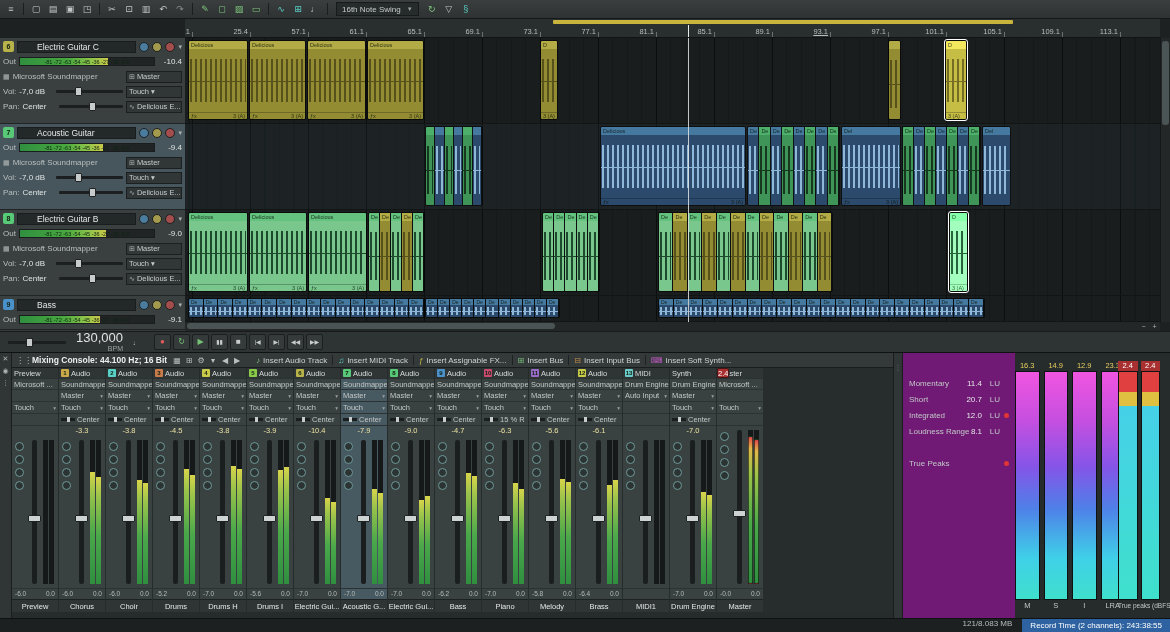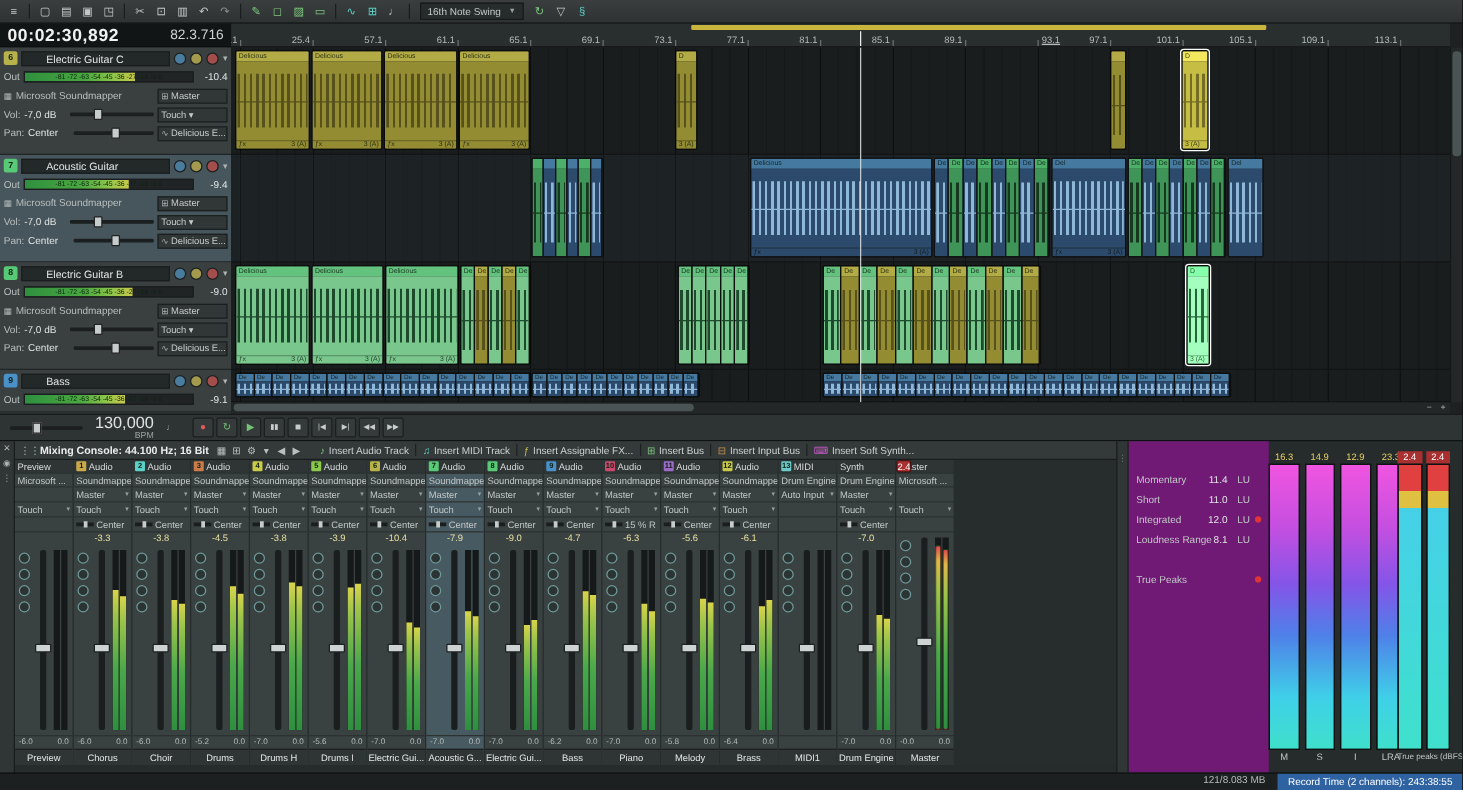--- a/index.html
+++ b/index.html
@@ -214,24 +214,20 @@
       <span>16th Note Swing</span>
       <span class="car">▼</span>
     </div>
     <div class="tb-icons">
         <div class="tb-icon" style="color: rgb(126, 199, 126);">↻</div>
         <div class="tb-icon" style="color: rgb(194, 199, 199);">▽</div>
         <div class="tb-icon" style="color: rgb(90, 209, 200);">§</div>
       </div>
   </div>
 
-  <div id="timecode">
-    <span class="tc-time">00:02:30,892</span>
-    <span class="tc-pos">82.3.716</span>
-  </div>
 
   <div id="ruler">
     <div class="loop-bar"></div>
     <div class="ruler-playhead"></div>
   <div class="tick-label" style="left: -25px;">49.1</div>
       <div class="tick-mark" style="left: 7px;"></div>
       <div class="tick-label" style="left: 33px;">25.4</div>
       <div class="tick-mark" style="left: 65px;"></div>
       <div class="tick-label" style="left: 91px;">57.1</div>
       <div class="tick-mark" style="left: 123px;"></div>
@@ -244,21 +240,21 @@
       <div class="tick-label" style="left: 323px;">73.1</div>
       <div class="tick-mark" style="left: 355px;"></div>
       <div class="tick-label" style="left: 381px;">77.1</div>
       <div class="tick-mark" style="left: 413px;"></div>
       <div class="tick-label" style="left: 439px;">81.1</div>
       <div class="tick-mark" style="left: 471px;"></div>
       <div class="tick-label" style="left: 497px;">85.1</div>
       <div class="tick-mark" style="left: 529px;"></div>
       <div class="tick-label" style="left: 555px;">89.1</div>
       <div class="tick-mark" style="left: 587px;"></div>
-      <div class="tick-label" style="left: 633px; text-decoration: underline;">93.1</div>
+      <div class="tick-label" style="left: 613px; text-decoration: underline;">93.1</div>
       <div class="tick-mark" style="left: 645px;"></div>
       <div class="tick-label" style="left: 671px;">97.1</div>
       <div class="tick-mark" style="left: 703px;"></div>
       <div class="tick-label" style="left: 729px;">101.1</div>
       <div class="tick-mark" style="left: 761px;"></div>
       <div class="tick-label" style="left: 787px;">105.1</div>
       <div class="tick-mark" style="left: 819px;"></div>
       <div class="tick-label" style="left: 845px;">109.1</div>
       <div class="tick-mark" style="left: 877px;"></div>
       <div class="tick-label" style="left: 903px;">113.1</div>
@@ -1755,21 +1751,21 @@
     <div id="mx-div">⋮</div>
     <div id="loudness">
         <div class="ld-row">
           <span>Momentary</span>
           <span class="ld-val">11.4</span>
           <span class="ld-unit">LU</span>
           <span class="led off"></span>
         </div>
         <div class="ld-row">
           <span>Short</span>
-          <span class="ld-val">11.0</span>
+          <span class="ld-val">20.7</span>
           <span class="ld-unit">LU</span>
           <span class="led off"></span>
         </div>
         <div class="ld-row">
           <span>Integrated</span>
           <span class="ld-val">12.0</span>
           <span class="ld-unit">LU</span>
           <span class="led"></span>
         </div>
         <div class="ld-row">

